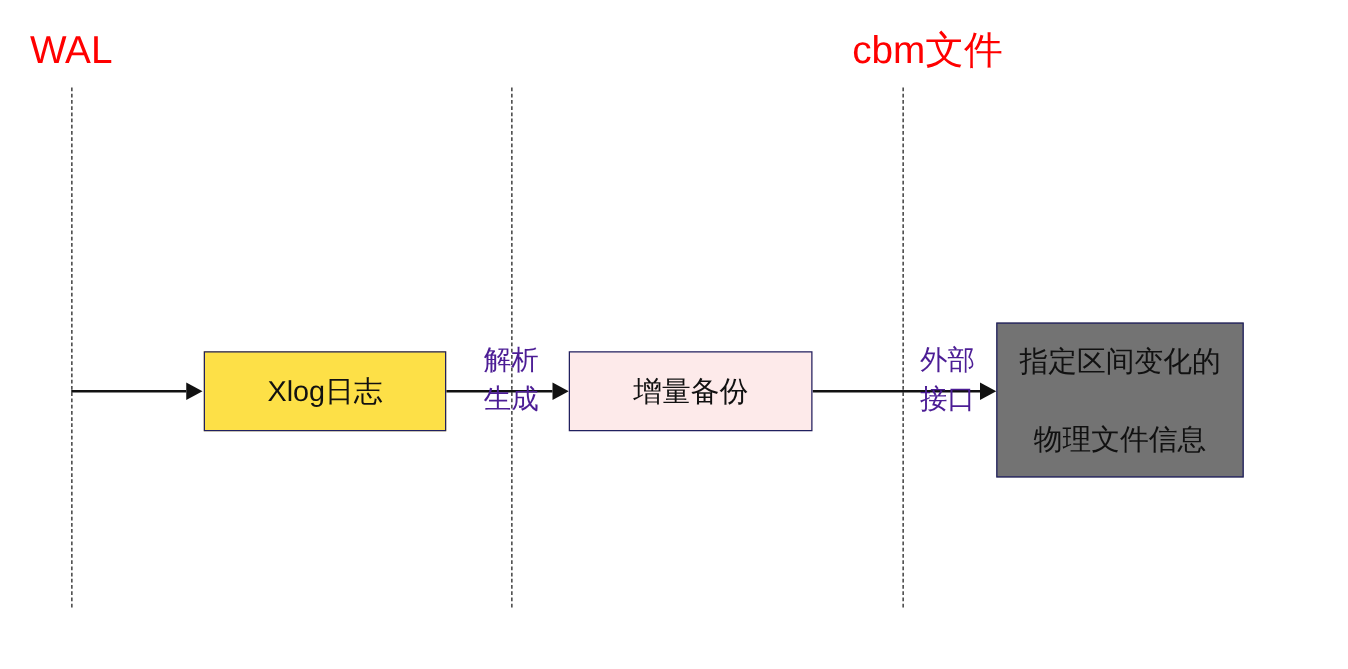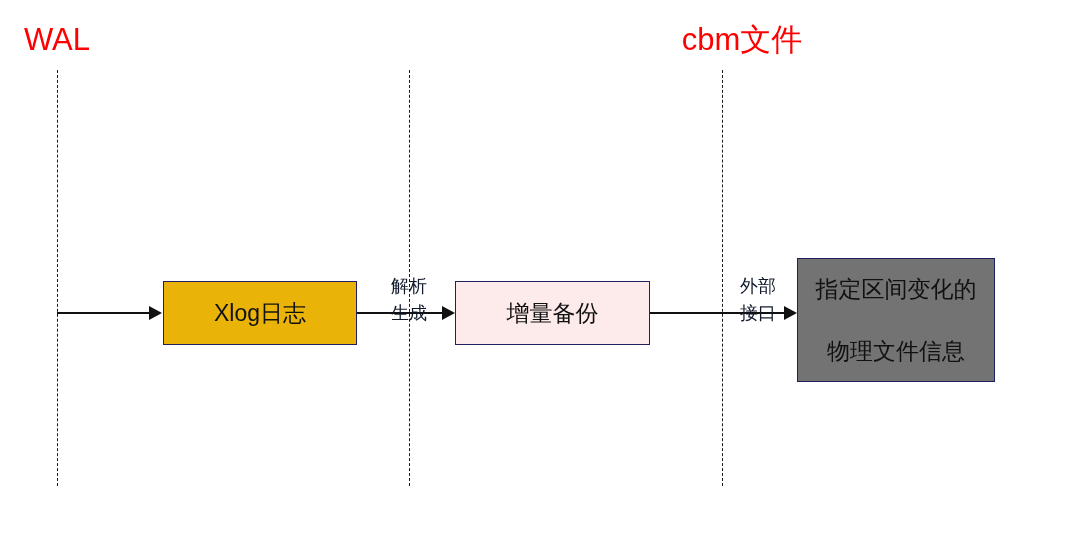--- a/index.html
+++ b/index.html
@@ -67,22 +67,22 @@
     width: 0;
     height: 0;
     border-top: 7px solid transparent;
     border-bottom: 7px solid transparent;
     border-left: 13px solid #111111;
   }
 
   
   .edge-label {
     position: absolute;
-    color: #0f172a;
-    font-size: 18px;
+    color: #4c1d95;
+    font-size: 22px;
     line-height: 1;
     text-align: center;
     white-space: nowrap;
     transform: translateX(-50%);
     font-family: "Liberation Sans", "DejaVu Sans", sans-serif;
   }
   .edge-label .line-top { display: block; margin-bottom: 9px; }
   .edge-label .line-bottom { display: block; margin-top: 9px; }
 </style>
 </head>
@@ -113,21 +113,21 @@
   </div>
 
   <div class="connector" style="left:650px; top:312px; width:134px;"></div>
   <div class="arrow-head" style="left:784px; top:306px;"></div>
 
   <div class="edge-label" style="left:722px; top:277px;margin-left:36px;">
     <span class="line-top">外部</span>
     <span class="line-bottom">接口</span>
   </div>
 
-  <div class="node-box" style="left:163px; top:281px; width:194px; height:64px; background:#eab308;">
+  <div class="node-box" style="left:163px; top:281px; width:194px; height:64px; background:#fde047;">
     <span class="node-text">Xlog日志</span>
   </div>
 
   <div class="node-box" style="left:455px; top:281px; width:195px; height:64px; background:#fdeaea;">
     <span class="node-text">增量备份</span>
   </div>
 
   <div class="node-box" style="left:797px; top:258px; width:198px; height:124px; background:#737373;">
     <span class="node-text">
       <span style="display:block;">指定区间变化的</span>

